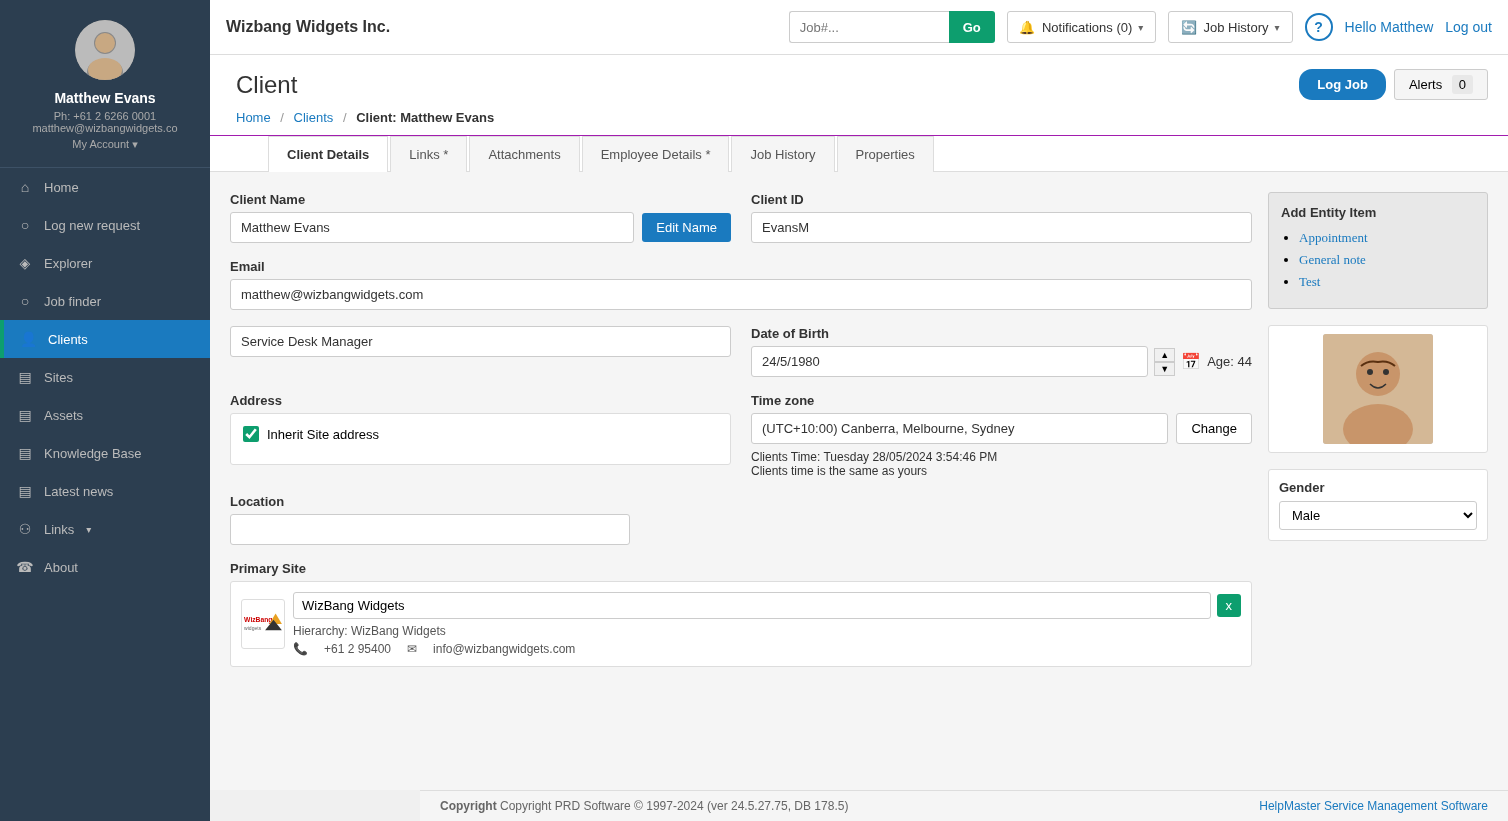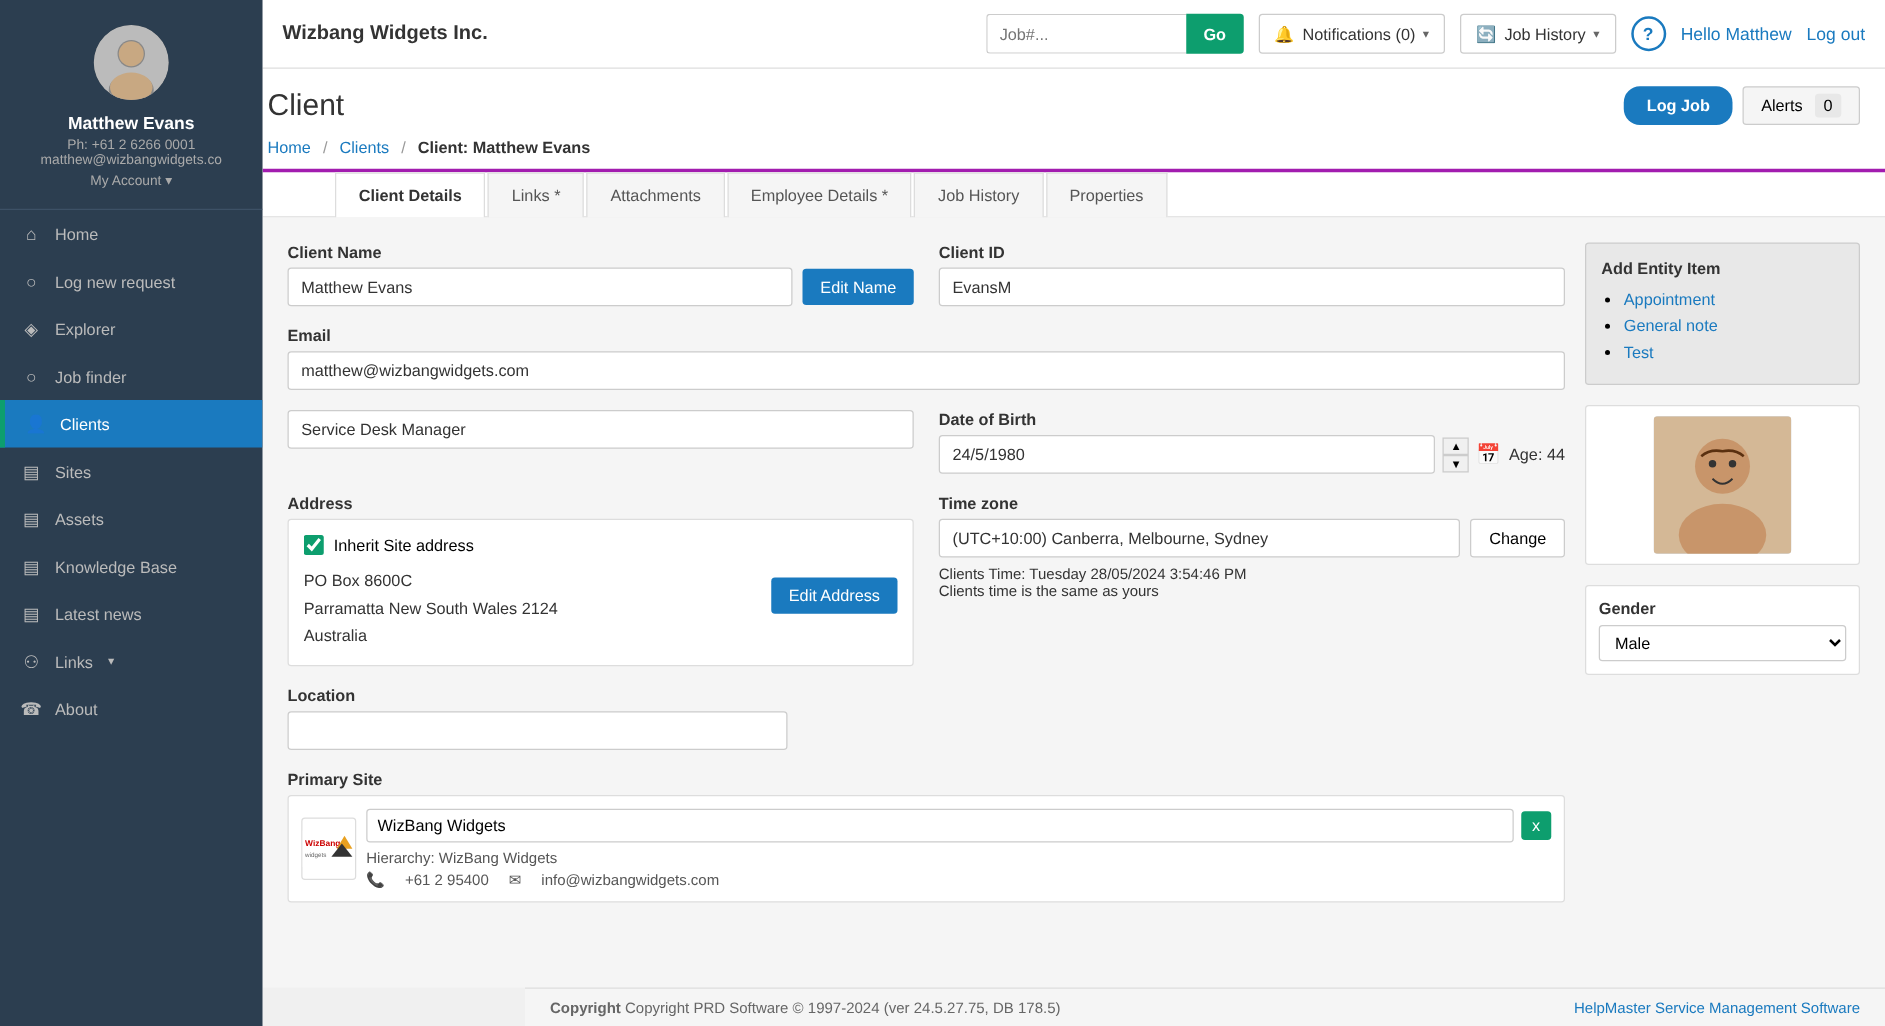--- a/index.html
+++ b/index.html
@@ -141,22 +141,22 @@
       margin-left: 210px;
       flex: 1;
       display: flex;
       flex-direction: column;
       overflow: hidden;
     }
 
     
     .page-header {
       background: #fff;
-      padding: 14px 20px 0 4px;
-      border-bottom: 3px solid #a21caf;
+      padding: 14px 20px 0 26px;
+      border-bottom: 1px solid #a21caf;
       flex-shrink: 0;
     }
     .page-header-top {
       display: flex;
       align-items: center;
       justify-content: space-between;
       margin-bottom: 10px;
     }
     .page-title { font-size: 24px; color: #333; font-weight: normal; }
     .page-actions { display: flex; gap: 8px; align-items: center; }
@@ -310,21 +310,21 @@
     
     .right-panel { width: 220px; flex-shrink: 0; }
     .entity-item-box {
       background: #e8e8e8;
       border: 1px solid #ccc;
       border-radius: 3px;
       padding: 12px;
       margin-bottom: 16px;
     }
     .entity-item-title { font-size: 13px; font-weight: bold; color: #333; margin-bottom: 10px; }
-    .entity-item-list { list-style: disc; padding-left: 18px; }
+    .entity-item-list { list-style: disc; padding-left: 18px; font-family: Liberation Serif, serif; }
     .entity-item-list li { margin-bottom: 6px; }
     .entity-item-list li a { color: #1a7abf; cursor: pointer; text-decoration: none; font-size: 13px; }
     .profile-photo-box {
       background: #fff;
       border: 1px solid #ddd;
       border-radius: 3px;
       padding: 8px;
       margin-bottom: 16px;
       display: flex;
       justify-content: center;
@@ -579,28 +579,20 @@
           </div>
         </div>
 
         <div class="form-row">
           <div class="form-col">
             <label class="form-label">Address</label>
             <div class="address-section">
               <div class="inherit-address">
                 <input type="checkbox" checked="" style="">
                 <span>Inherit Site address</span>
-              </div>
-              <div style="display:flex;justify-content:space-between;align-items:flex-start;">
-                <div class="address-text">
-                  <div>PO Box 8600C</div>
-                  <div>Parramatta New South Wales 2124</div>
-                  <div>Australia</div>
-                </div>
-                <button class="edit-address-btn">Edit Address</button>
               </div>
             </div>
           </div>
           <div class="form-col">
             <label class="form-label">Time zone</label>
             <div class="timezone-group">
               <input class="form-control" type="text" value="(UTC+10:00) Canberra, Melbourne, Sydney" style="">
               <button class="change-btn">Change</button>
             </div>
             <div class="clients-time">

